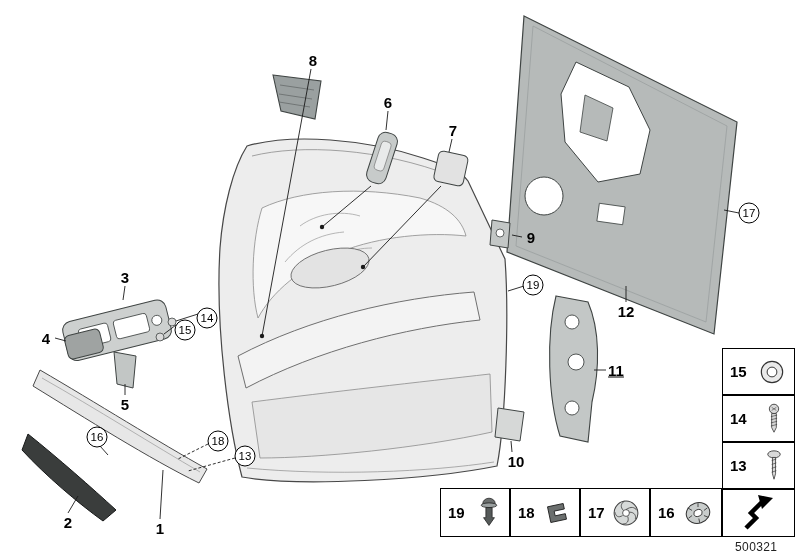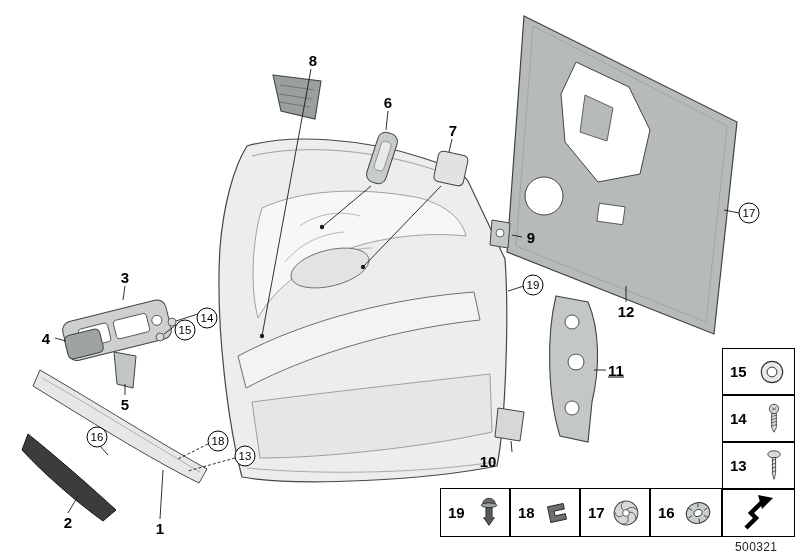--- a/index.html
+++ b/index.html
@@ -144,21 +144,21 @@
 
   <div class="co" style="left:160px; top:528px;">1</div>
   <div class="co" style="left:68px;  top:522px;">2</div>
   <div class="co" style="left:125px; top:277px;">3</div>
   <div class="co" style="left:46px;  top:338px;">4</div>
   <div class="co" style="left:125px; top:404px;">5</div>
   <div class="co" style="left:388px; top:102px;">6</div>
   <div class="co" style="left:453px; top:130px;">7</div>
   <div class="co" style="left:313px; top:60px;">8</div>
   <div class="co" style="left:531px; top:237px;">9</div>
-  <div class="co" style="left:488px; top:461px;">10</div>
+  <div class="co" style="left:516px; top:461px;">10</div>
   <div class="co" style="left:616px; top:370px;text-decoration:underline;">11</div>
   <div class="co" style="left:626px; top:311px;text-align:center;">12</div>
 
   <div class="co circ" style="left:245px; top:456px;">13</div>
   <div class="co circ" style="left:207px; top:318px;">14</div>
   <div class="co circ" style="left:185px; top:330px;">15</div>
   <div class="co circ" style="left:97px;  top:437px;">16</div>
   <div class="co circ" style="left:749px; top:213px;">17</div>
   <div class="co circ" style="left:218px; top:441px;">18</div>
   <div class="co circ" style="left:533px; top:285px;">19</div>

